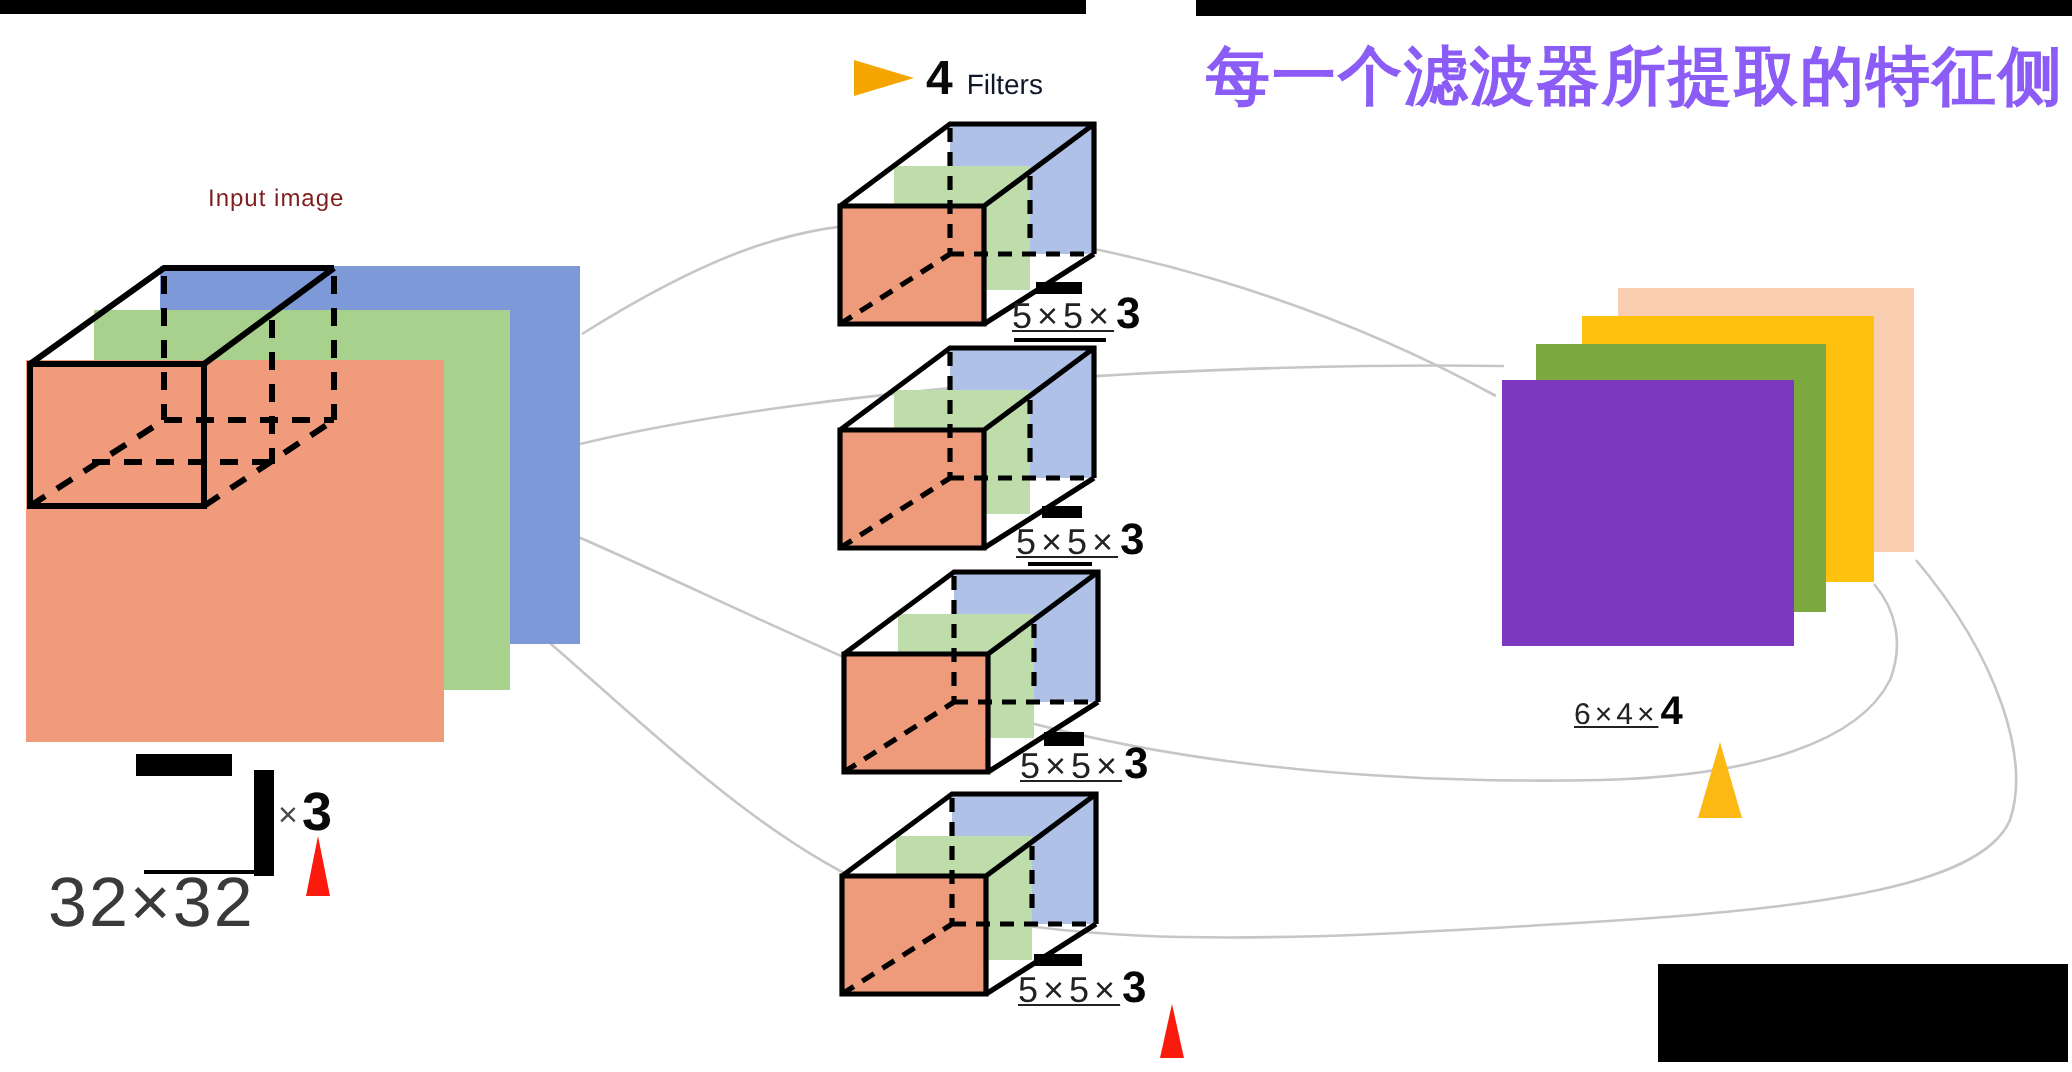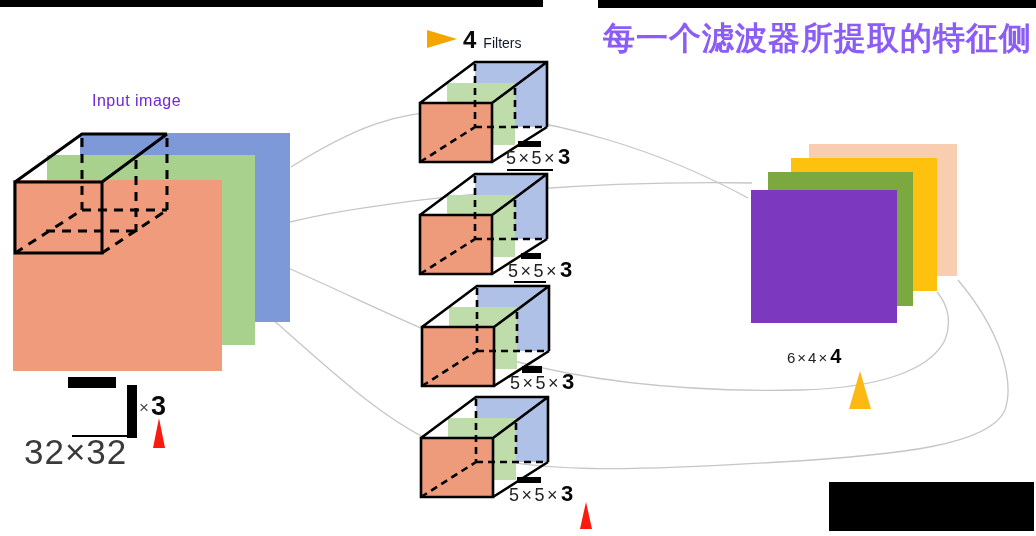--- a/index.html
+++ b/index.html
@@ -6,29 +6,29 @@
   .canvas{
     position:relative;width:1036px;height:536px;background:#ffffff;
     overflow:hidden;font-family:"Liberation Sans", sans-serif;
   }
   .bar{position:absolute;background:#000;}
   #bar-top-left{left:0;top:0;width:543px;height:7px;}
   #bar-top-right{left:598px;top:0;width:438px;height:8px;}
   #bar-bottom-right{left:829px;top:482px;width:205px;height:49px;}
   svg.layer{position:absolute;left:0;top:0;z-index:1;}
   .txt{position:absolute;z-index:2;color:#1c1c1c;white-space:nowrap;}
-  #input-title{left:92px;top:92px;font-size:16px;font-weight:500;letter-spacing:.5px;color:#6d28d9;}
+  #input-title{left:104px;top:92px;font-size:12px;font-weight:500;letter-spacing:.5px;color:#7f1d1d;}
   #input-size{left:24px;top:384px;font-size:35px;color:#3a3a3a;letter-spacing:1px;margin-top:48px;}
   #input-times{left:139px;top:398px;font-size:17px;color:#4a4a4a;}
   #input-depth{left:151px;top:391px;font-size:27px;font-weight:bold;color:#0a0a0a;}
   #filters-header{left:463px;top:26px;display:flex;align-items:baseline;gap:7px;}
   #filters-count{font-size:24px;font-weight:bold;color:#0a0a0a;}
   #filters-word{font-size:14px;color:#0f172a;}
   .dim-label{position:absolute;z-index:2;display:flex;align-items:baseline;white-space:nowrap;}
-  .dim-label .size{font-size:18px;letter-spacing:2.5px;color:#222;}
+  .dim-label .size{font-size:18px;letter-spacing:2.5px;color:#222;text-decoration:underline;}
   .dim-label .depth{font-size:22px;font-weight:bold;color:#050505;margin-left:1px;}
   #filter-label-1{left:506px;top:144px;}
   #filter-label-2{left:508px;top:257px;}
   #filter-label-3{left:510px;top:369px;}
   #filter-label-4{left:509px;top:481px;}
   #output-label{left:787px;top:345px;}
   #output-label .size{font-size:15px;letter-spacing:2px;}
   #output-label .depth{font-size:20px;}
   .note{position:absolute;z-index:2;left:603px;color:#8b5cf6;font-weight:bold;
         font-size:32px;letter-spacing:1px;font-family:"Liberation Sans",sans-serif;}

